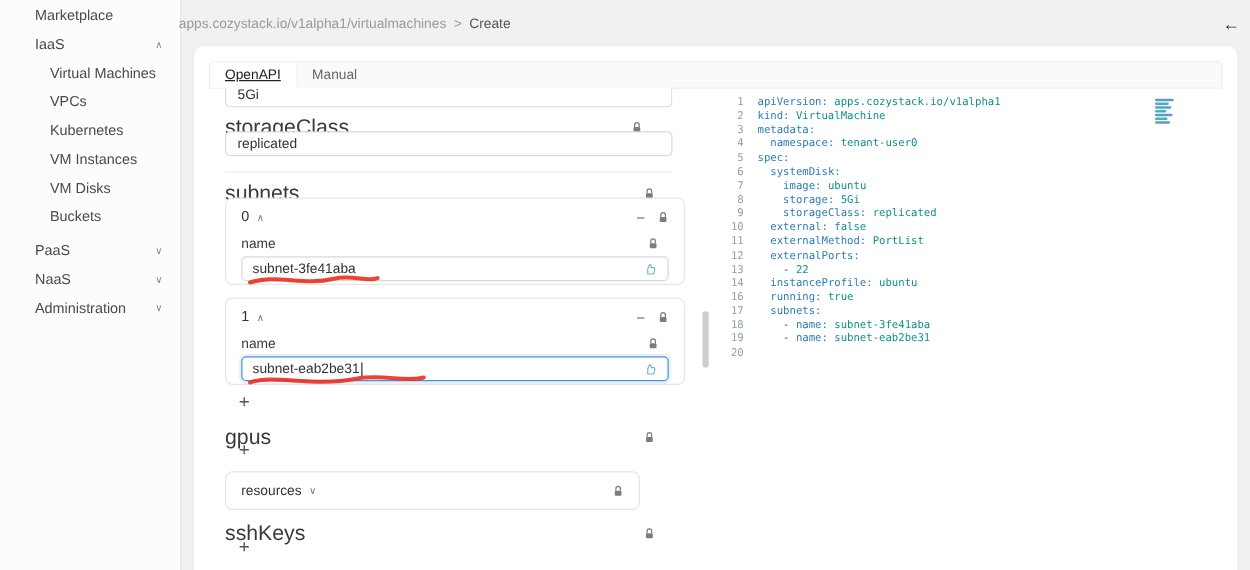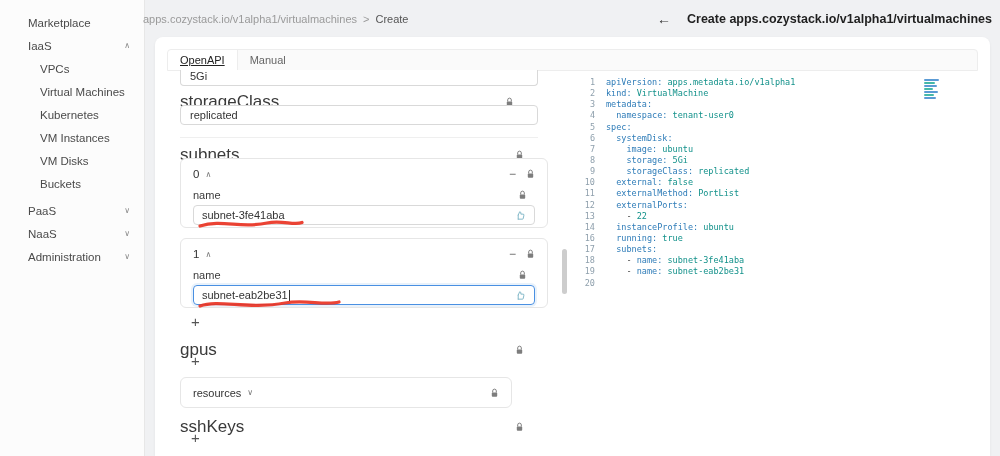--- a/index.html
+++ b/index.html
@@ -1,21 +1,21 @@
 <!DOCTYPE html>
 <html><head>
 <meta charset="utf-8">
 <style>
   * { margin:0; padding:0; box-sizing:border-box; }
   html,body { width:1000px; height:456px; overflow:hidden; }
   body { font-family:"Liberation Sans", sans-serif; background:#f0f1f3; color:#444; }
   .page { position:relative; width:1000px; height:456px; }
 
   
-  .sidebar { position:absolute; left:0; top:0; width:145px; height:456px; background:#fcfcfc; border-right:1px solid #e7e7e7; padding-top:11px; }
+  .sidebar { position:absolute; left:0; top:0; width:145px; height:456px; background:#fcfcfc; border-right:1px solid #e7e7e7; padding-top:1px; }
   .side-row { display:flex; align-items:center; height:23px; padding-left:28px; font-size:11.5px; color:#4a4a4a; cursor:pointer; }
   .side-row.sub { padding-left:40px; }
   .side-row .chev { margin-left:auto; margin-right:14px; font-size:8px; color:#888; }
   .side-gap { height:4px; }
 
   
   .topbar { position:absolute; left:127px; top:0; right:0; height:37px; display:flex; align-items:center; }
   .breadcrumb { margin-left:16px; font-size:11px; color:#9a9a9a; display:flex; gap:6px; align-items:center; }
   .breadcrumb .crumb-current { color:#555; }
   .top-right { margin-left:auto; margin-right:8px; display:flex; align-items:center; gap:16px; }
@@ -75,24 +75,24 @@
 
   <aside class="sidebar">
     <div class="side-row">
         <span>Marketplace</span>
       </div>
     <div class="side-row">
         <span>IaaS</span>
         <span class="chev">∧</span>
       </div>
     <div class="side-row sub">
+        <span>Virtual Machines</span>
+      </div>
+    <div class="side-row sub">
         <span>VPCs</span>
-      </div>
-    <div class="side-row sub">
-        <span>Virtual Machines</span>
       </div>
     <div class="side-row sub">
         <span>Kubernetes</span>
       </div>
     <div class="side-row sub">
         <span>VM Instances</span>
       </div>
     <div class="side-row sub">
         <span>VM Disks</span>
       </div>
@@ -115,21 +115,20 @@
   </aside>
 
   <div class="topbar">
     <div class="breadcrumb">
       <span>apps.cozystack.io/v1alpha1/virtualmachines</span>
       <span>&gt;</span>
       <span class="crumb-current">Create</span>
     </div>
     <div class="top-right">
       <span class="back-arrow">←</span>
-      <span class="page-title">Create apps.cozystack.io/v1alpha1/virtualmachines</span>
     </div>
   </div>
 
   <div class="card">
 
     <div class="tabbar">
       <div class="tab active">OpenAPI</div>
       <div class="tab">Manual</div>
     </div>
 
@@ -271,21 +270,21 @@
     <div class="editor">
       <div class="minimap">
         <i style="background:#5b9bd5; width:15px"></i>
         <i style="background:#44b8a8; width:11px"></i>
         <i style="background:#5b9bd5; width:13px"></i>
         <i style="background:#44b8a8; width:9px"></i>
         <i style="background:#5b9bd5; width:14px"></i>
         <i style="background:#44b8a8; width:10px"></i>
         <i style="background:#5b9bd5; width:12px"></i>
       </div>
-      <div class="cl"><span class="ln">1</span><span class="cpre"></span><span class="ckey">apiVersion:</span><span class="cval"> apps.metadata.io/v1alpha1</span></div>
+      <div class="cl"><span class="ln">1</span><span class="cpre"></span><span class="ckey">apiVersion:</span><span class="cval"> apps.cozystack.io/v1alpha1</span></div>
       <div class="cl"><span class="ln">2</span><span class="cpre"></span><span class="ckey">kind:</span><span class="cval"> VirtualMachine</span></div>
       <div class="cl"><span class="ln">3</span><span class="cpre"></span><span class="ckey">metadata:</span><span class="cval"></span></div>
       <div class="cl"><span class="ln">4</span><span class="cpre">  </span><span class="ckey">namespace:</span><span class="cval"> tenant-user0</span></div>
       <div class="cl"><span class="ln">5</span><span class="cpre"></span><span class="ckey">spec:</span><span class="cval"></span></div>
       <div class="cl"><span class="ln">6</span><span class="cpre">  </span><span class="ckey">systemDisk:</span><span class="cval"></span></div>
       <div class="cl"><span class="ln">7</span><span class="cpre">    </span><span class="ckey">image:</span><span class="cval"> ubuntu</span></div>
       <div class="cl"><span class="ln">8</span><span class="cpre">    </span><span class="ckey">storage:</span><span class="cval"> 5Gi</span></div>
       <div class="cl"><span class="ln">9</span><span class="cpre">    </span><span class="ckey">storageClass:</span><span class="cval"> replicated</span></div>
       <div class="cl"><span class="ln">10</span><span class="cpre">  </span><span class="ckey">external:</span><span class="cval"> false</span></div>
       <div class="cl"><span class="ln">11</span><span class="cpre">  </span><span class="ckey">externalMethod:</span><span class="cval"> PortList</span></div>

